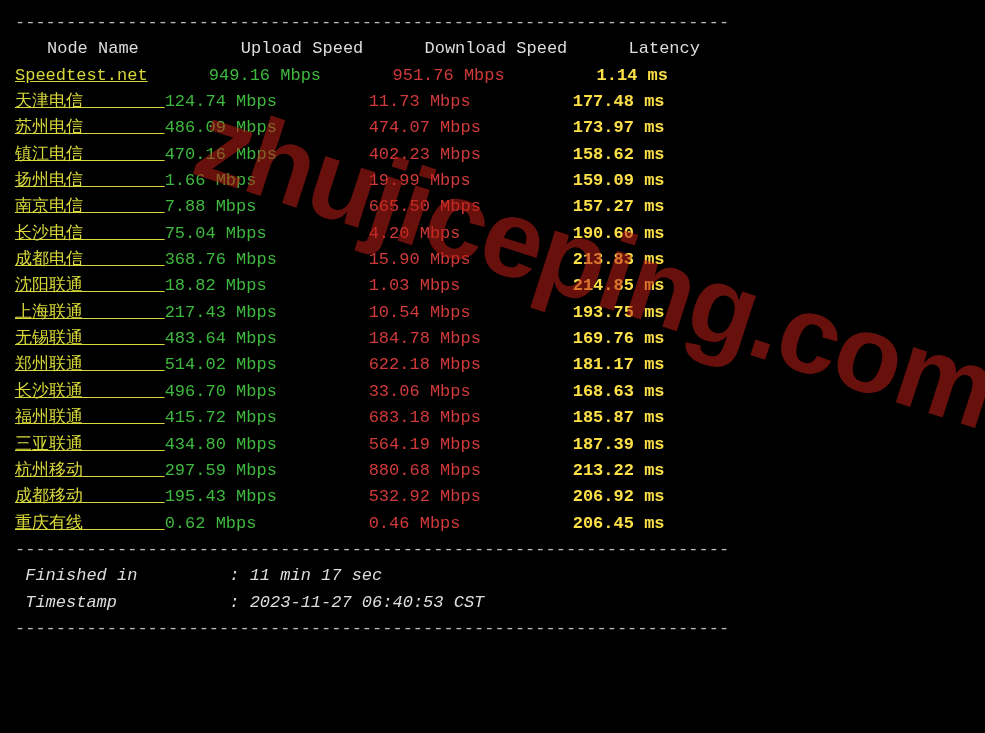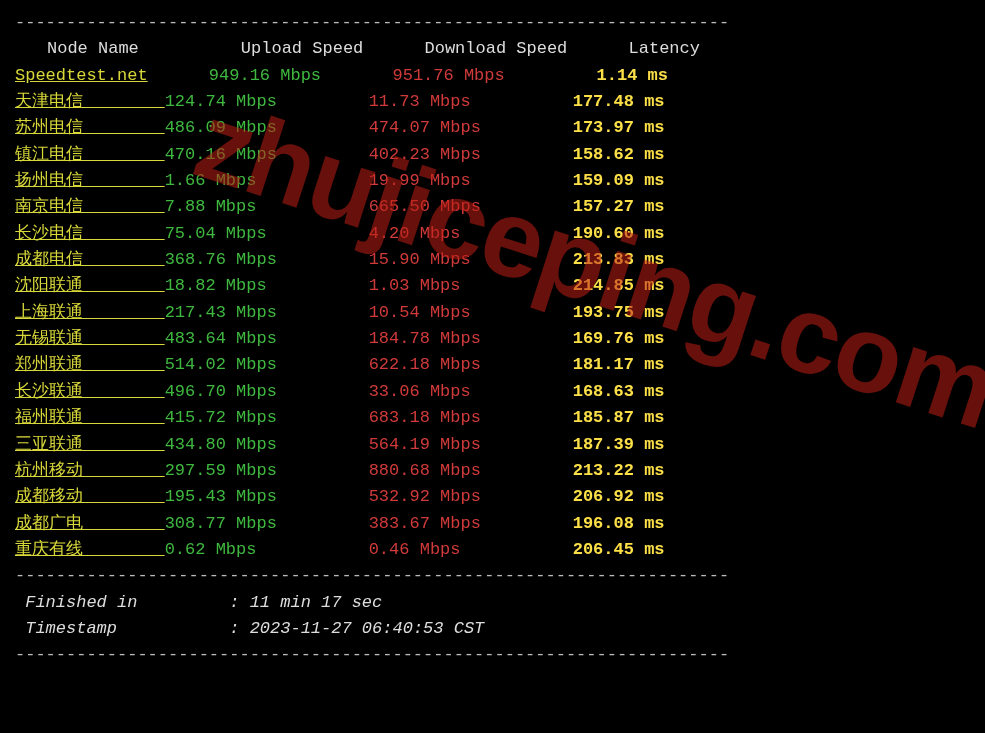--- a/index.html
+++ b/index.html
@@ -60,21 +60,20 @@
     <div class="row"><span class="yel">成都电信        </span><span class="grn">368.76 Mbps         </span><span class="red">15.90 Mbps          </span><span class="cyn">213.83 ms</span></div>
     <div class="row"><span class="yel">沈阳联通        </span><span class="grn">18.82 Mbps          </span><span class="red">1.03 Mbps           </span><span class="cyn">214.85 ms</span></div>
     <div class="row"><span class="yel">上海联通        </span><span class="grn">217.43 Mbps         </span><span class="red">10.54 Mbps          </span><span class="cyn">193.75 ms</span></div>
     <div class="row"><span class="yel">无锡联通        </span><span class="grn">483.64 Mbps         </span><span class="red">184.78 Mbps         </span><span class="cyn">169.76 ms</span></div>
     <div class="row"><span class="yel">郑州联通        </span><span class="grn">514.02 Mbps         </span><span class="red">622.18 Mbps         </span><span class="cyn">181.17 ms</span></div>
     <div class="row"><span class="yel">长沙联通        </span><span class="grn">496.70 Mbps         </span><span class="red">33.06 Mbps          </span><span class="cyn">168.63 ms</span></div>
     <div class="row"><span class="yel">福州联通        </span><span class="grn">415.72 Mbps         </span><span class="red">683.18 Mbps         </span><span class="cyn">185.87 ms</span></div>
     <div class="row"><span class="yel">三亚联通        </span><span class="grn">434.80 Mbps         </span><span class="red">564.19 Mbps         </span><span class="cyn">187.39 ms</span></div>
     <div class="row"><span class="yel">杭州移动        </span><span class="grn">297.59 Mbps         </span><span class="red">880.68 Mbps         </span><span class="cyn">213.22 ms</span></div>
     <div class="row"><span class="yel">成都移动        </span><span class="grn">195.43 Mbps         </span><span class="red">532.92 Mbps         </span><span class="cyn">206.92 ms</span></div>
-    <div class="row"><span class="yel">成都广电        </span><span class="grn">308.77 Mbps         </span><span class="red">383.67 Mbps         </span><span class="cyn">196.08 ms</span></div>
     <div class="row"><span class="yel">重庆有线        </span><span class="grn">0.62 Mbps           </span><span class="red">0.46 Mbps           </span><span class="cyn">206.45 ms</span></div>
   </div>
 
 <div class="sep">----------------------------------------------------------------------</div>
 
 <div class="footer-row"><span> Finished in</span>         : <span>11 min 17 sec</span></div>
 <div class="footer-row"><span> Timestamp</span>           : <span>2023-11-27 06:40:53 CST</span></div>
 
 <div class="sep">----------------------------------------------------------------------</div>
 

